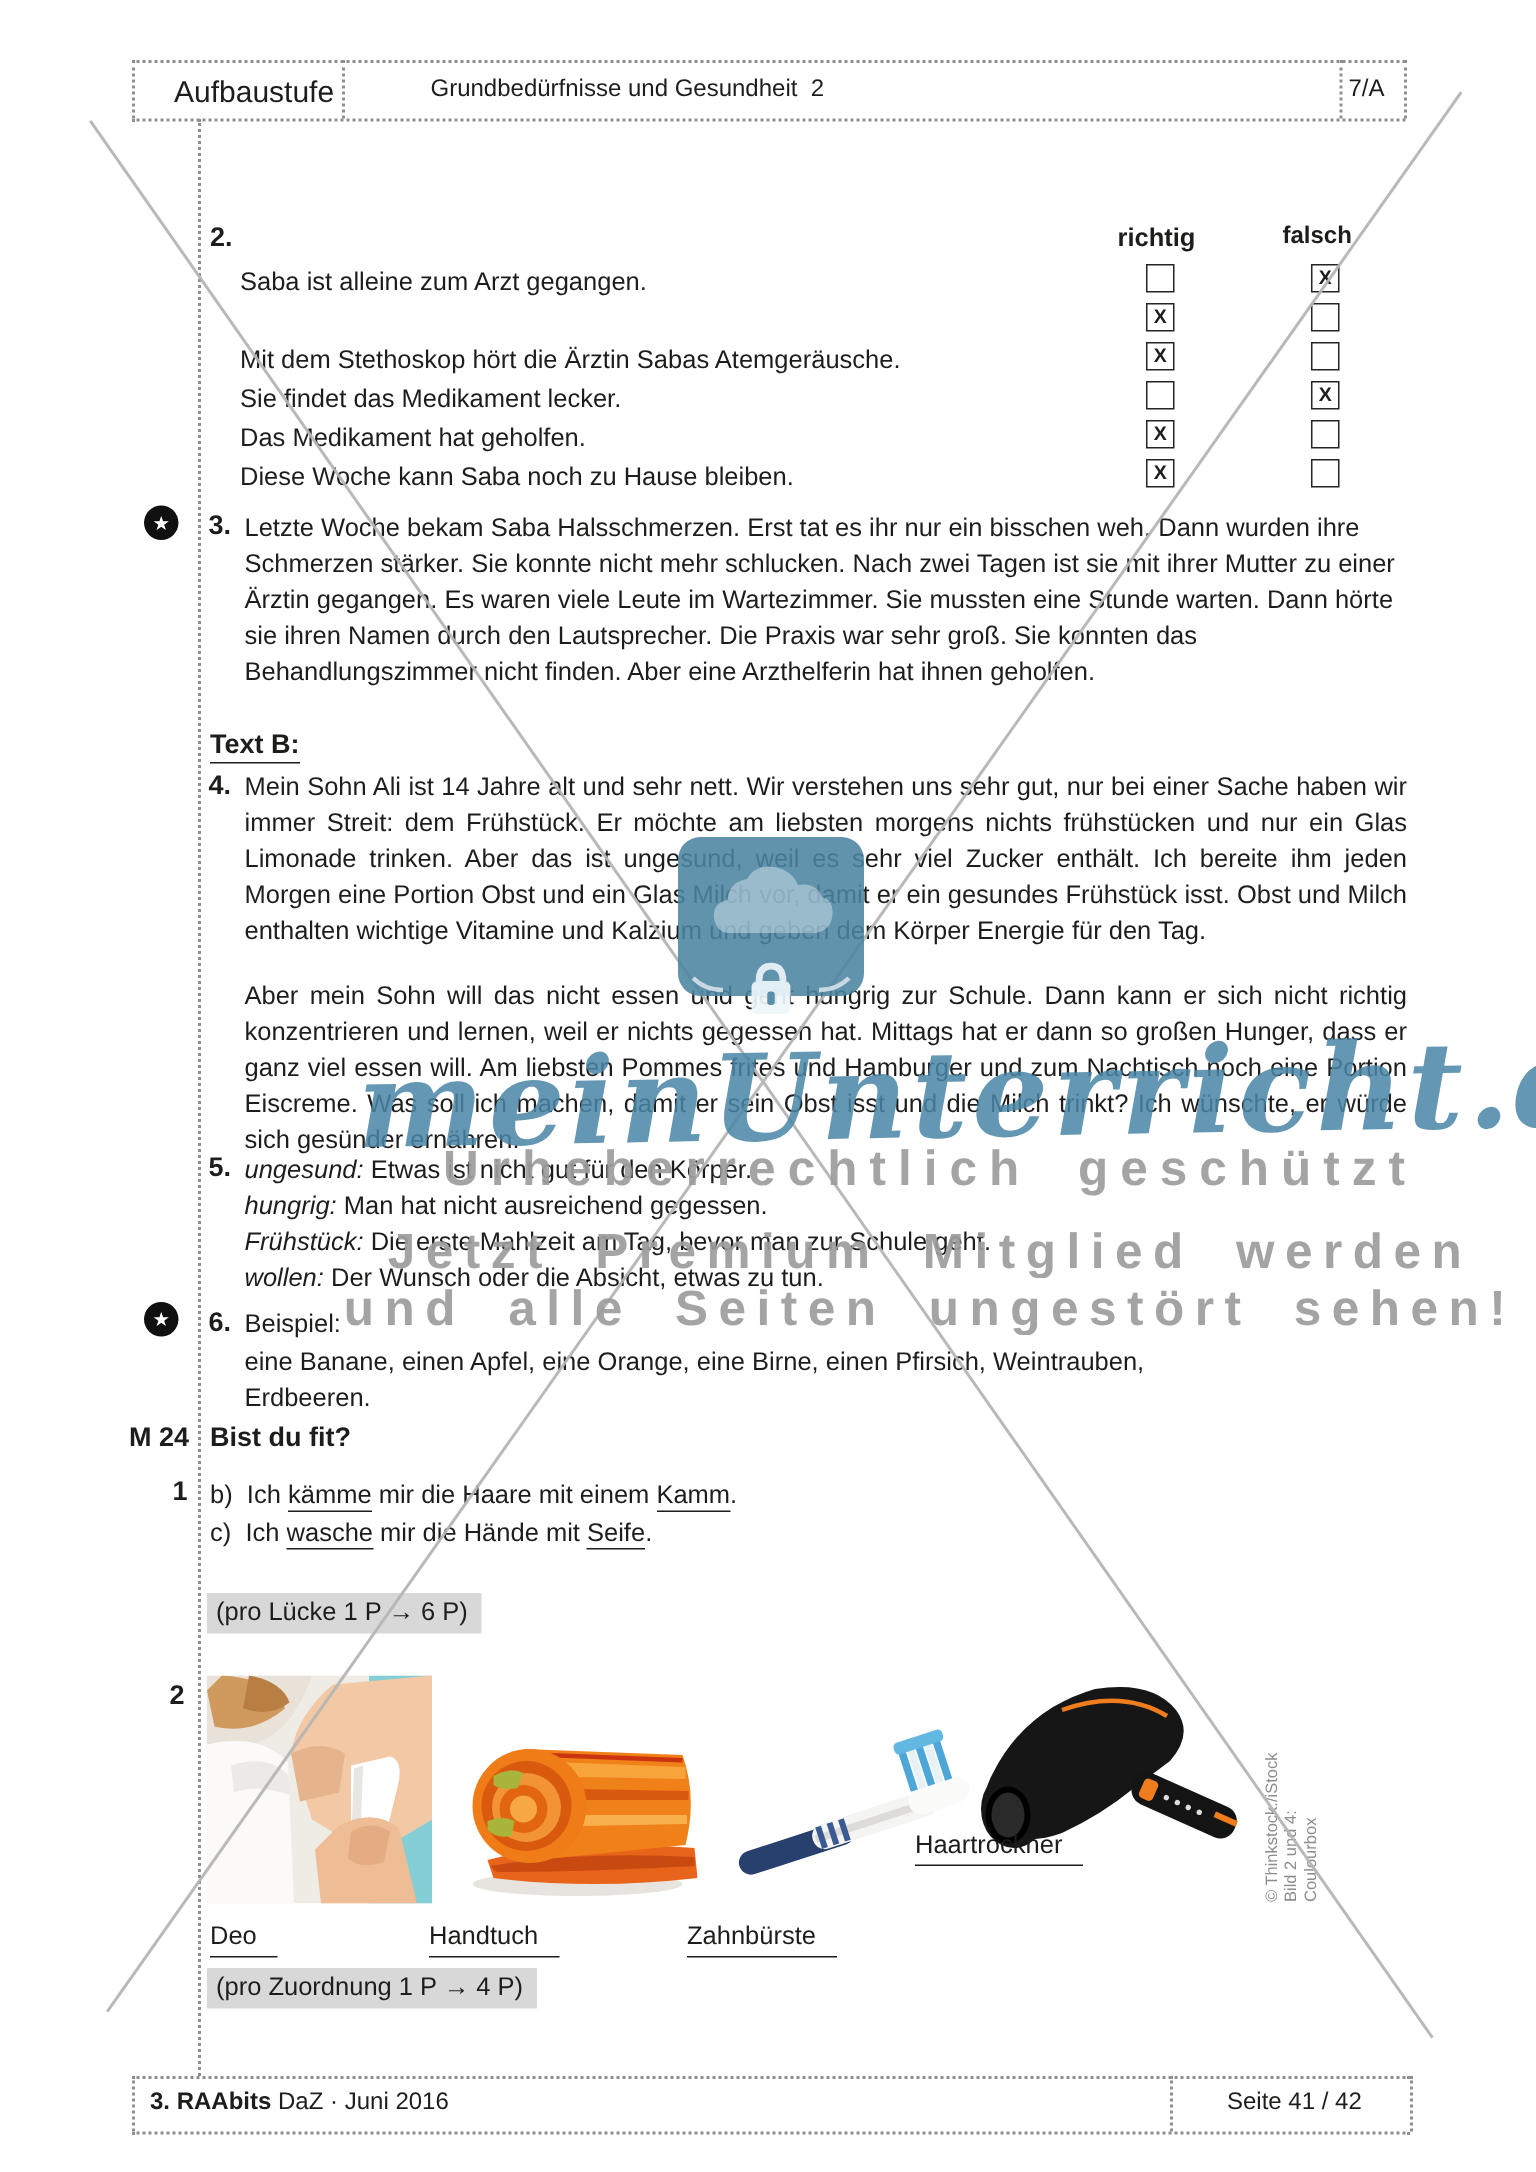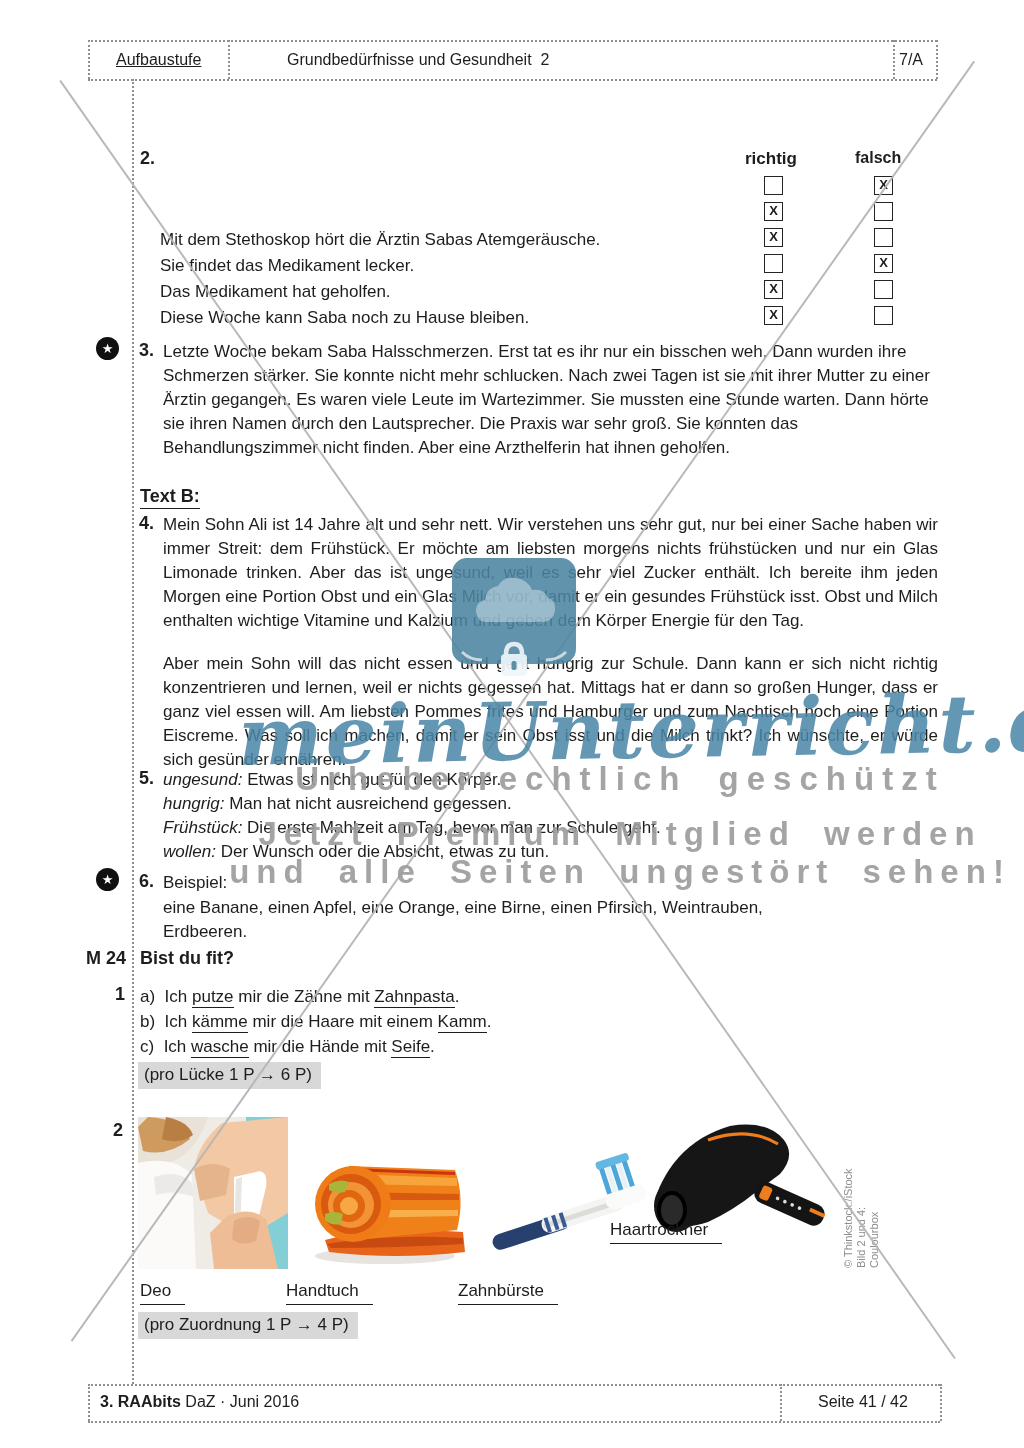--- a/index.html
+++ b/index.html
@@ -29,30 +29,31 @@
 <body>
 
 <div class="page">
 
   <div class="abs dot-h" style="left:88px;top:40px;width:849px;"></div>
   <div class="abs dot-h" style="left:88px;top:79px;width:849px;"></div>
   <div class="abs dot-v" style="left:88px;top:40px;height:39px;"></div>
   <div class="abs dot-v" style="left:228px;top:40px;height:39px;"></div>
   <div class="abs dot-v" style="left:893px;top:40px;height:39px;"></div>
   <div class="abs dot-v" style="left:936px;top:40px;height:39px;"></div>
-  <div class="abs" style="left:116px;top:51px;font-size:16px;text-decoration:underline;">Aufbaustufe</div>
+  <div class="abs" style="left:116px;top:51px;font-size:20px;">Aufbaustufe</div>
   <div class="abs" style="left:243px;top:51px;font-size:16px;margin-left:44px;"><span>Grundbedürfnisse und Gesundheit</span>&nbsp;&nbsp;<span>2</span></div>
   <div class="abs" style="left:899px;top:51px;font-size:16px;">7/A</div>
 
   <div class="abs dot-v" style="left:132px;top:79px;height:1305px;"></div>
 
   <div class="abs b" style="left:140px;top:148px;font-size:18px;">2.</div>
   <div class="abs b" style="left:745px;top:149px;font-size:17px;">richtig</div>
   <div class="abs b" style="left:855px;top:149px;font-size:16px;">falsch</div>
 
+  <div class="abs txt" style="left:160px;top:176px;">Saba ist alleine zum Arzt gegangen.</div>
   <span class="cb" style="left:764px;top:176px;"></span>
   <span class="cb" style="left:874px;top:176px;">X</span>
 
   <span class="cb" style="left:764px;top:202px;">X</span>
   <span class="cb" style="left:874px;top:202px;"></span>
 
   <div class="abs txt" style="left:160px;top:228px;">Mit dem Stethoskop hört die Ärztin Sabas Atemgeräusche.</div>
   <span class="cb" style="left:764px;top:228px;">X</span>
   <span class="cb" style="left:874px;top:228px;"></span>
 
@@ -89,21 +90,20 @@
   <div class="abs star" style="left:96px;top:868px;">★</div>
   <div class="abs b" style="left:139px;top:871px;font-size:18px;">6.</div>
   <div class="abs txt" style="left:163px;top:871px;">Beispiel:</div>
   <div class="abs txt" style="left:163px;top:896px;width:680px;">eine Banane, einen Apfel, eine Orange, eine Birne, einen Pfirsich, Weintrauben, Erdbeeren.</div>
 
   <div class="abs b" style="left:86px;top:948px;font-size:18px;">M 24</div>
   <div class="abs b" style="left:140px;top:948px;font-size:18px;">Bist du fit?</div>
 
   <div class="abs b" style="left:115px;top:984px;font-size:18px;">1</div>
   <div class="abs txt" style="left:140px;top:984px;width:700px;line-height:25px;">
-    <div><span>a)</span>&nbsp; <span>Ich </span><span class="u">putze</span><span> mir die Zähne mit </span><span class="u">Zahnpasta</span><span>.</span></div>
     <div><span>b)</span>&nbsp; <span>Ich </span><span class="u">kämme</span><span> mir die Haare mit einem </span><span class="u">Kamm</span><span>.</span></div>
     <div><span>c)</span>&nbsp; <span>Ich </span><span class="u">wasche</span><span> mir die Hände mit </span><span class="u">Seife</span><span>.</span></div>
   </div>
 
   <div class="abs score" style="left:138px;top:1062px;">(pro Lücke 1 P → 6 P)</div>
 
   <div class="abs b" style="left:113px;top:1120px;font-size:18px;">2</div>
 
   <div class="abs" style="left:138px;top:1117px;width:150px;height:152px;">
     <svg width="150" height="152" viewBox="0 0 150 152">

